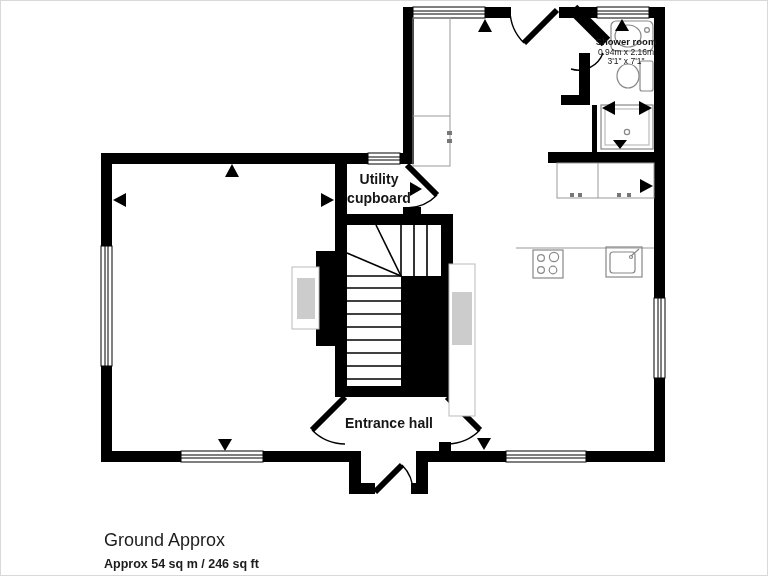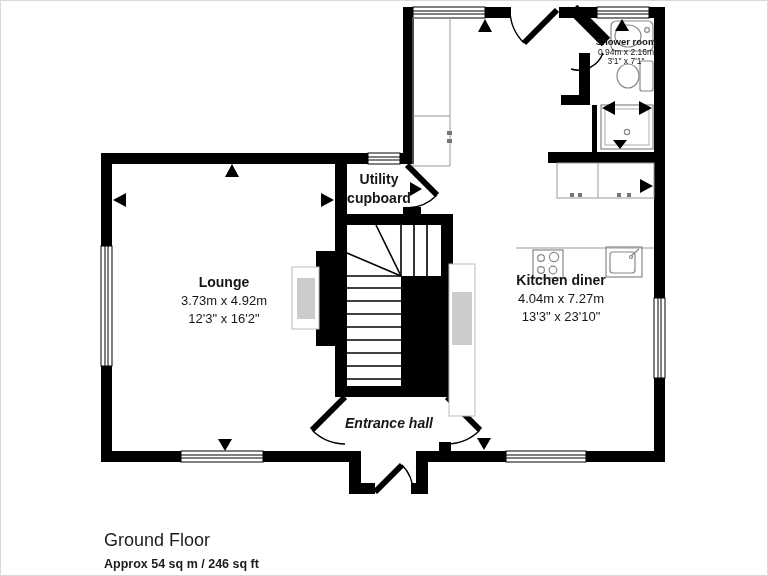--- a/index.html
+++ b/index.html
@@ -222,44 +222,34 @@
       <polygon points="484,18 477,31 491,31"></polygon>
       <polygon points="652,185 639,178 639,192"></polygon>
       <polygon points="483,449 476,437 490,437"></polygon>
       <polygon points="621,18 614,30 628,30"></polygon>
       <polygon points="619,148 612,139 626,139"></polygon>
       <polygon points="601,107 614,100 614,114"></polygon>
       <polygon points="651,107 638,100 638,114"></polygon>
     </g>
   </svg>
 
-  <div class="room-label" style="left:123px;top:272px;width:200px;">
-    <div class="room-name">Lounge</div>
-    <div class="room-dim">3.73m x 4.92m</div>
-    <div class="room-dim">12'3" x 16'2"</div>
-  </div>
-
-  <div class="room-label" style="left:460px;top:270px;width:200px;">
-    <div class="room-name">Kitchen diner</div>
-    <div class="room-dim">4.04m x 7.27m</div>
-    <div class="room-dim">13'3" x 23'10"</div>
-  </div>
+
 
   <div class="room-label small" style="left:585px;top:36px;width:80px;">
     <div class="room-name">Shower room</div>
     <div class="room-dim">0.94m x 2.16m</div>
     <div class="room-dim">3'1" x 7'1"</div>
   </div>
 
   <div class="room-label" style="left:330px;top:169px;width:96px;">
     <div class="room-name">Utility cupboard</div>
   </div>
 
-  <div class="room-label" style="left:338px;top:413px;width:100px;font-style:italic;">
+  <div class="room-label" style="left:338px;top:413px;width:100px;">
     <div class="room-name">Entrance hall</div>
   </div>
 
   <div class="footer">
-    <div class="floor-title">Ground Floor</div>
+    <div class="floor-title">Ground Approx</div>
     <div class="floor-area">Approx 54 sq m / 246 sq ft</div>
   </div>
 
 </div>
 
 </body></html>

